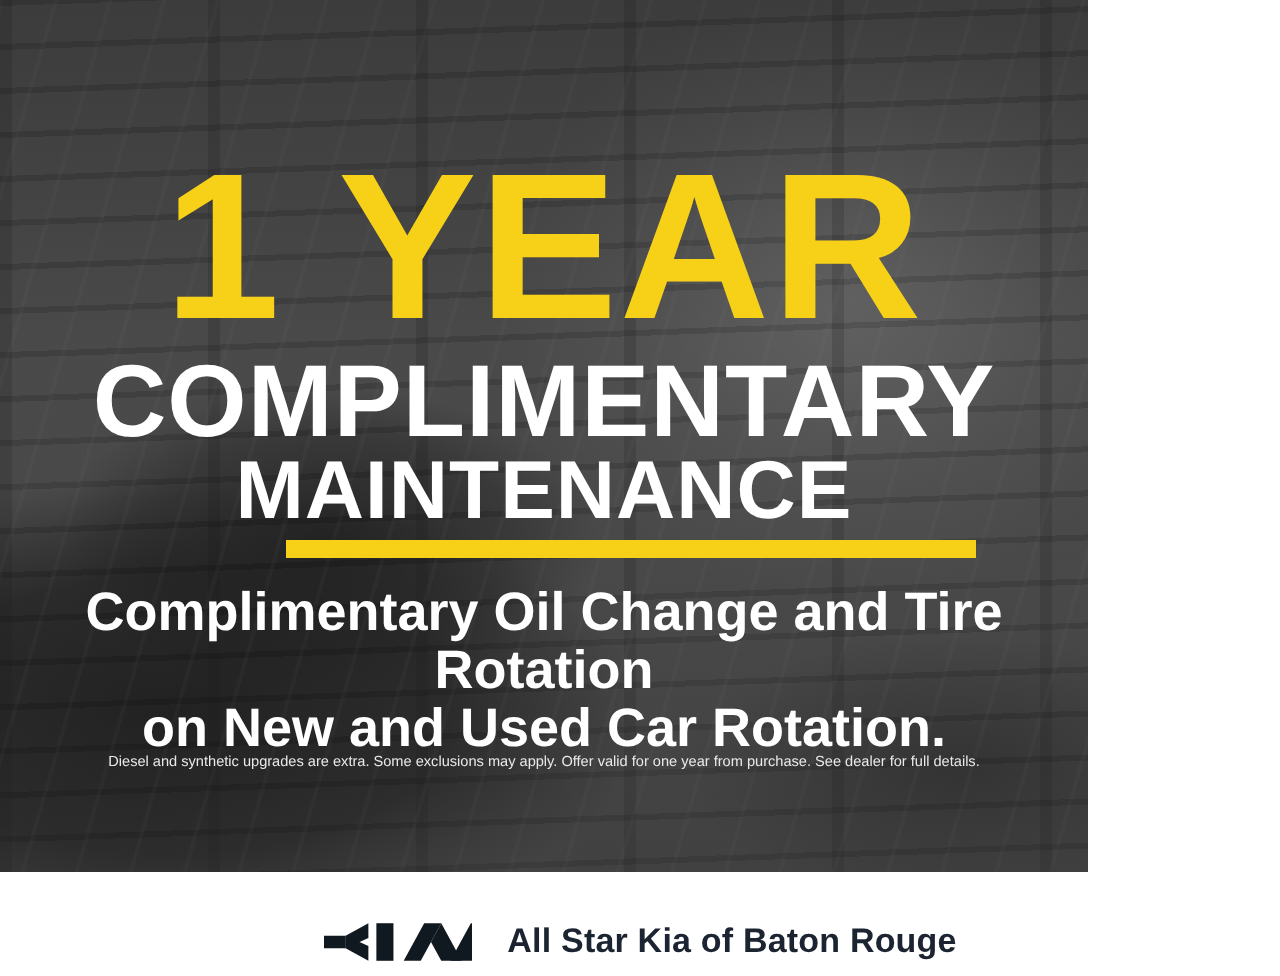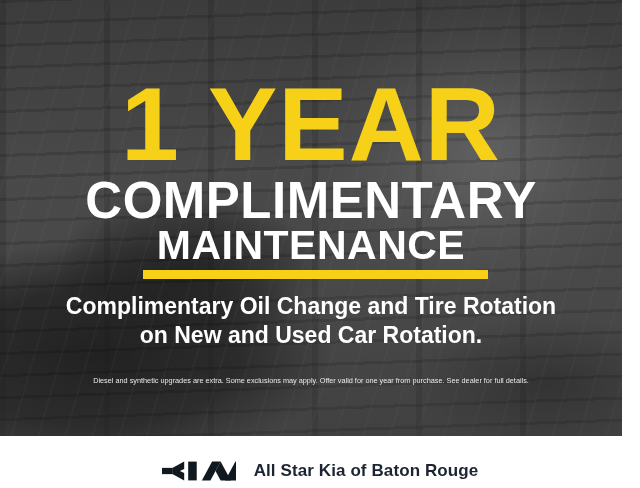--- a/index.html
+++ b/index.html
@@ -17,21 +17,21 @@
     height: 488px;
     overflow: hidden;
     background: #ffffff;
   }
 
   
   .hero {
     position: absolute;
     left: 0;
     top: 0;
-    width: 622px;
+    width: 544px;
     height: 436px;
     overflow: hidden;
     background: #737373;
   }
 
   
   .photo {
     position: absolute;
     inset: 0;
     background-color: #6f6f6f;
@@ -128,21 +128,21 @@
     height: 9px;
     background: #f7d117;
   }
 
   .subhead {
     position: absolute;
     top: 292px;
     left: 0;
     right: 0;
     color: #ffffff;
-    font-size: 23px;
+    font-size: 27px;
     line-height: 29px;
     font-weight: 700;
   }
   .subhead .sub-line { display: block; }
 
   .disclaimer {
     position: absolute;
     top: 375px;
     left: 14px;
     right: 14px;

